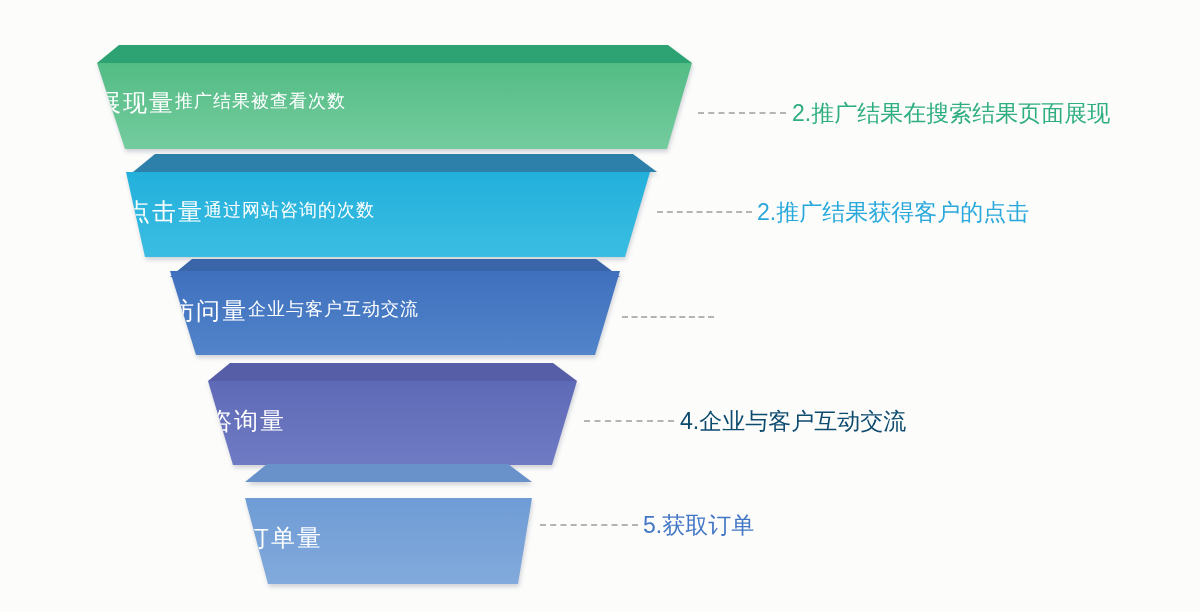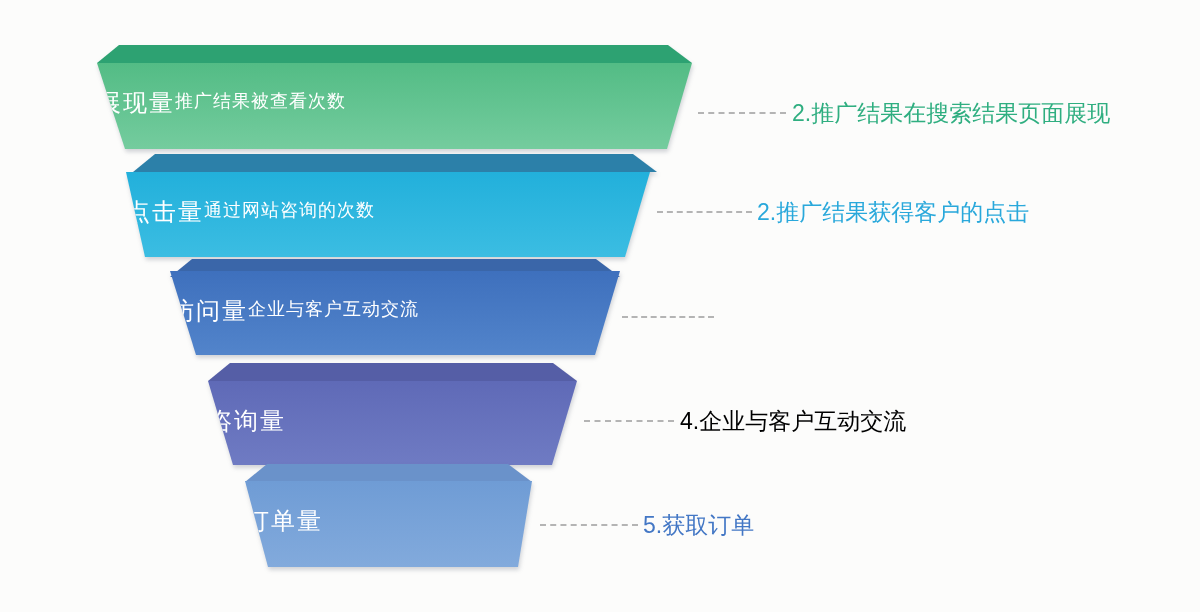--- a/index.html
+++ b/index.html
@@ -88,29 +88,29 @@
 
   <div class="stage">
     <div class="top-face" style="left: 208px; top: 363px; width: 369px; height: 18px; background: rgb(85, 94, 166); clip-path: polygon(22px 0px, 345px 0px, 369px 18px, 0px 18px);"></div>
     <div class="front-face" style="left: 208px; top: 381px; width: 369px; height: 84px; background: linear-gradient(rgb(95, 106, 183), rgb(111, 123, 195)); clip-path: polygon(0px 0px, 369px 0px, 344px 84px, 25px 84px);">
       <div class="stage-title">咨询量</div>
     </div>
   </div>
 
   <div class="stage">
     <div class="top-face" style="left: 245px; top: 464px; width: 287px; height: 18px; background: rgb(106, 146, 202); clip-path: polygon(22px 0px, 263px 0px, 287px 18px, 0px 18px);"></div>
-    <div class="front-face" style="left: 245px; top: 481px; width: 287px; height: 86px; background: linear-gradient(rgb(111, 156, 213), rgb(130, 170, 220)); clip-path: polygon(0px 0px, 287px 0px, 273px 86px, 23px 86px);">
+    <div class="front-face" style="left: 245px; top: 498px; width: 287px; height: 86px; background: linear-gradient(rgb(111, 156, 213), rgb(130, 170, 220)); clip-path: polygon(0px 0px, 287px 0px, 273px 86px, 23px 86px);">
       <div class="stage-title">订单量</div>
     </div>
   </div>
 
   <div class="connector" style="left: 698px; top: 112px; width: 88px; border-top: 2px dashed rgb(180, 180, 180);"></div>
   <div class="connector" style="left: 657px; top: 211px; width: 95px; border-top: 2px dashed rgb(180, 180, 180);"></div>
   <div class="connector" style="left: 622px; top: 316px; width: 92px; border-top: 2px dashed rgb(180, 180, 180);"></div>
   <div class="connector" style="left: 584px; top: 420px; width: 90px; border-top: 2px dashed rgb(180, 180, 180);"></div>
   <div class="connector" style="left: 540px; top: 524px; width: 98px; border-top: 2px dashed rgb(180, 180, 180);"></div>
 
   <div class="annotation" style="left: 792px; top: 97px; color: rgb(47, 174, 128);">2.推广结果在搜索结果页面展现</div>
   <div class="annotation" style="left: 757px; top: 196px; color: rgb(41, 168, 219);">2.推广结果获得客户的点击</div>
-  <div class="annotation" style="left: 680px; top: 405px; color: #000000;">4.企业与客户互动交流</div>
+  <div class="annotation" style="left: 680px; top: 405px; color: #0c4a6e;">4.企业与客户互动交流</div>
   <div class="annotation" style="left: 643px; top: 509px; color: rgb(67, 119, 197); text-align: center;">5.获取订单</div>
 
 </main>
 
 </body></html>

